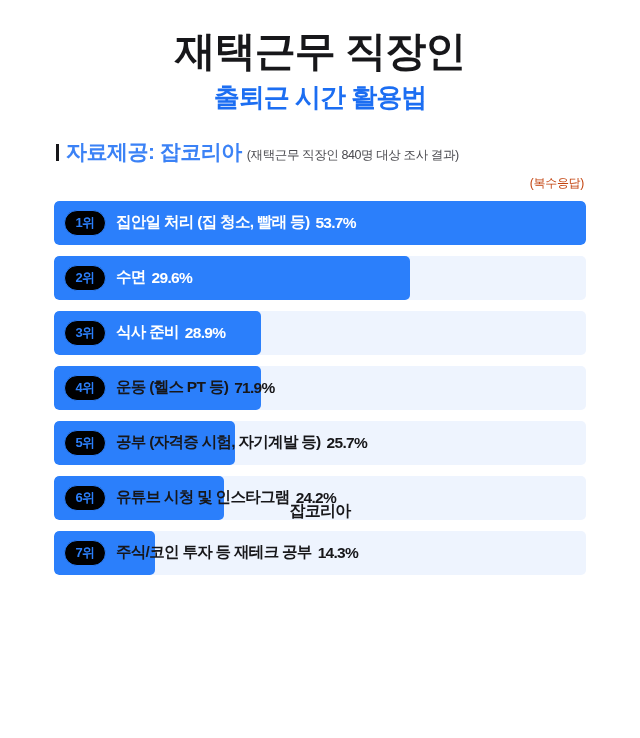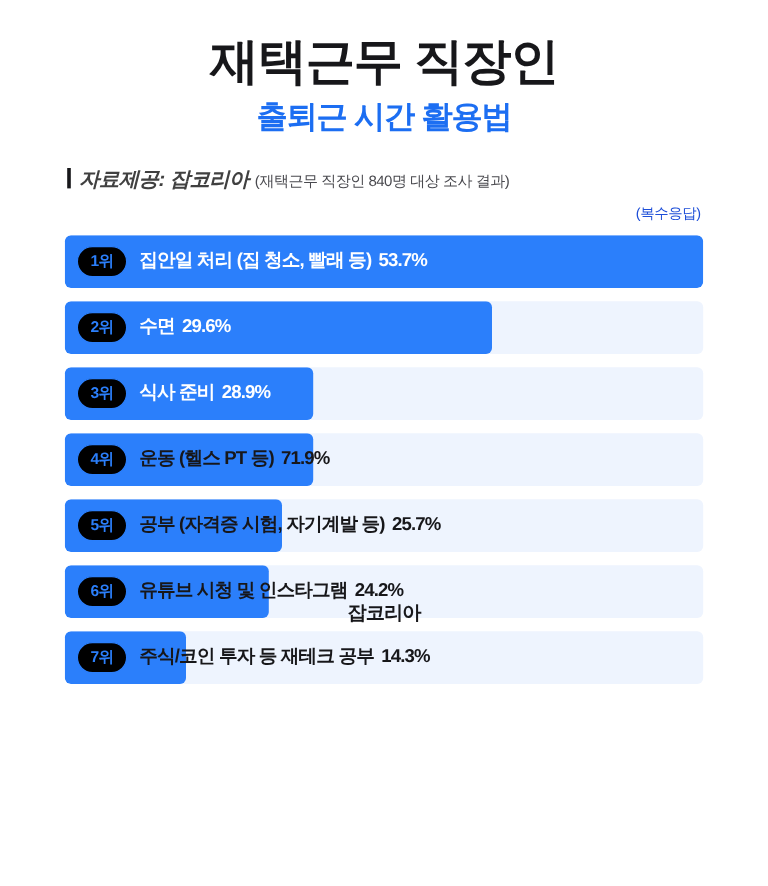--- a/index.html
+++ b/index.html
@@ -54,37 +54,36 @@
     display: inline-block;
     width: 3px;
     height: 17px;
     background: #17171a;
     margin-right: 7px;
     position: relative;
     top: 2px;
     flex: none;
   }
   .source-main {
-    font-size: 17px;
-    font-weight: bold;
-    color: #404040;
+    font-size: 21px;
+    font-weight: bold;
+    color: #3b82f6;
     letter-spacing: -0.5px;
-    font-style: italic;
   }
   .source-sub {
     font-size: 12.5px;
     color: #4a4a4f;
     margin-left: 5px;
     letter-spacing: -0.4px;
   }
   .multi-note {
     margin-top: 9px;
     text-align: right;
     font-size: 12px;
-    color: #1d4ed8;
+    color: #c2410c;
     padding-right: 2px;
     letter-spacing: -0.3px;
   }
 
   
   .chart {
     margin-top: 9px;
   }
   .bar-row {
     position: relative;

